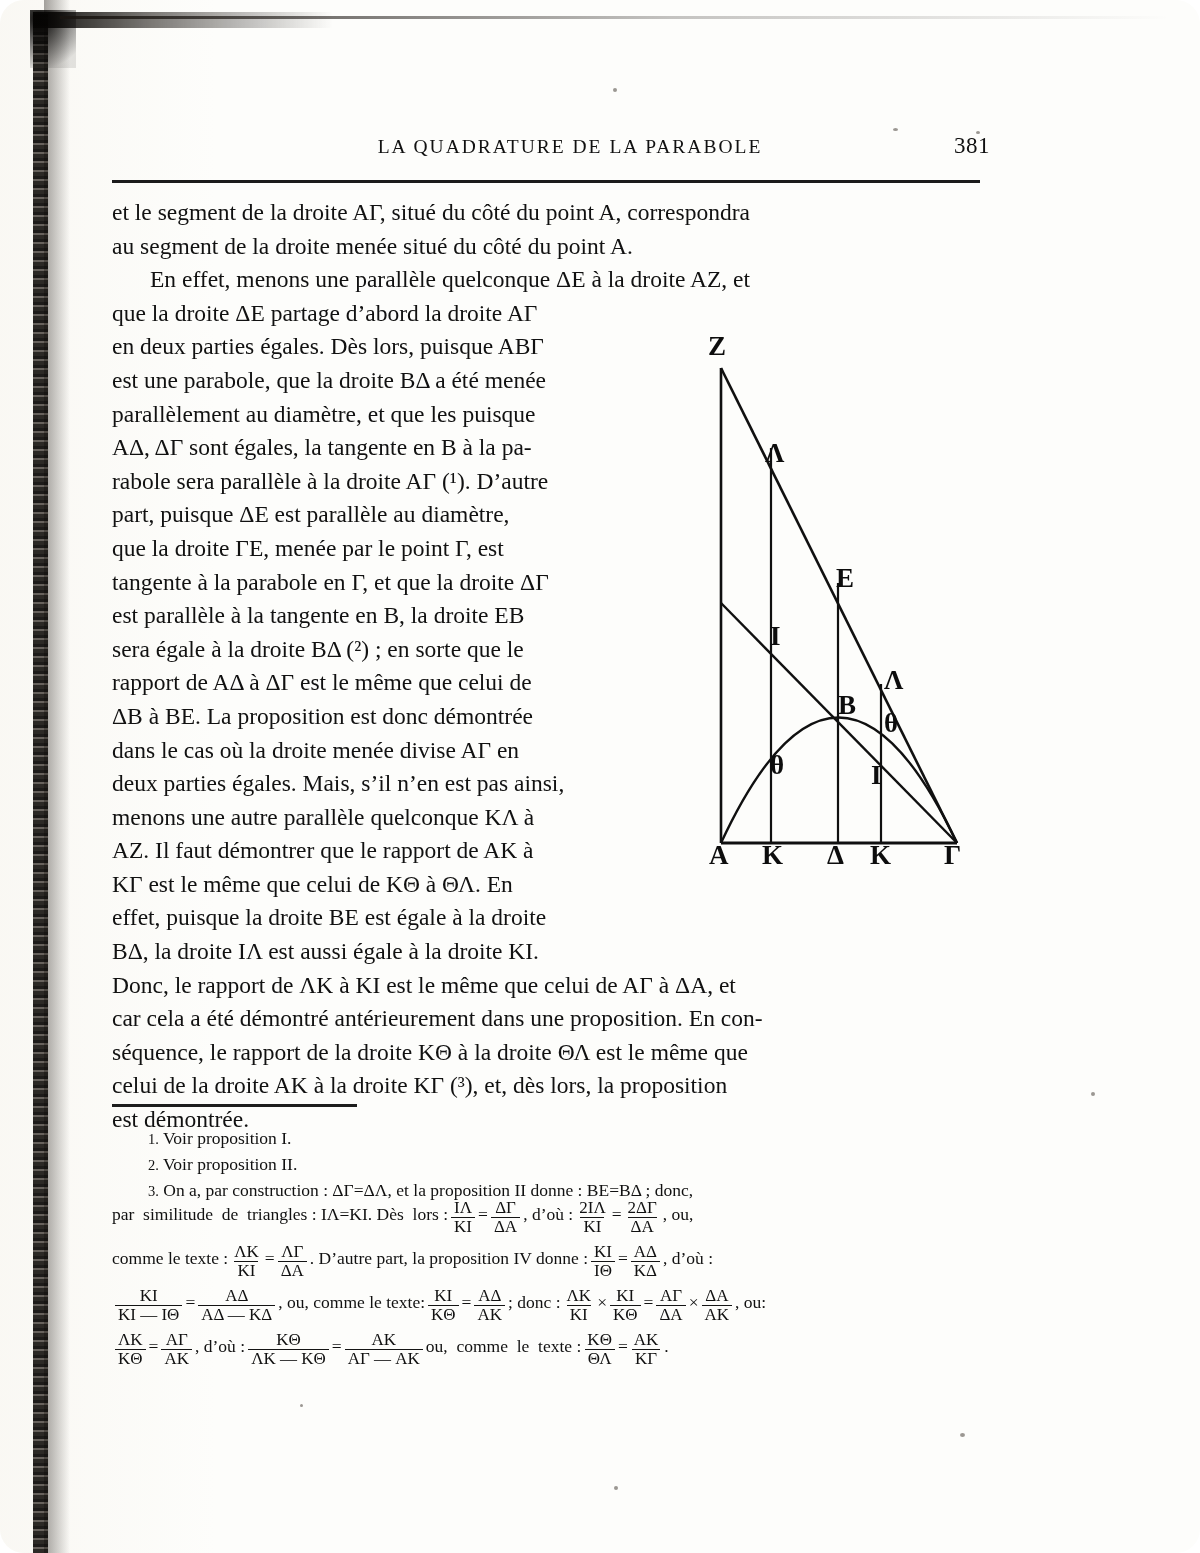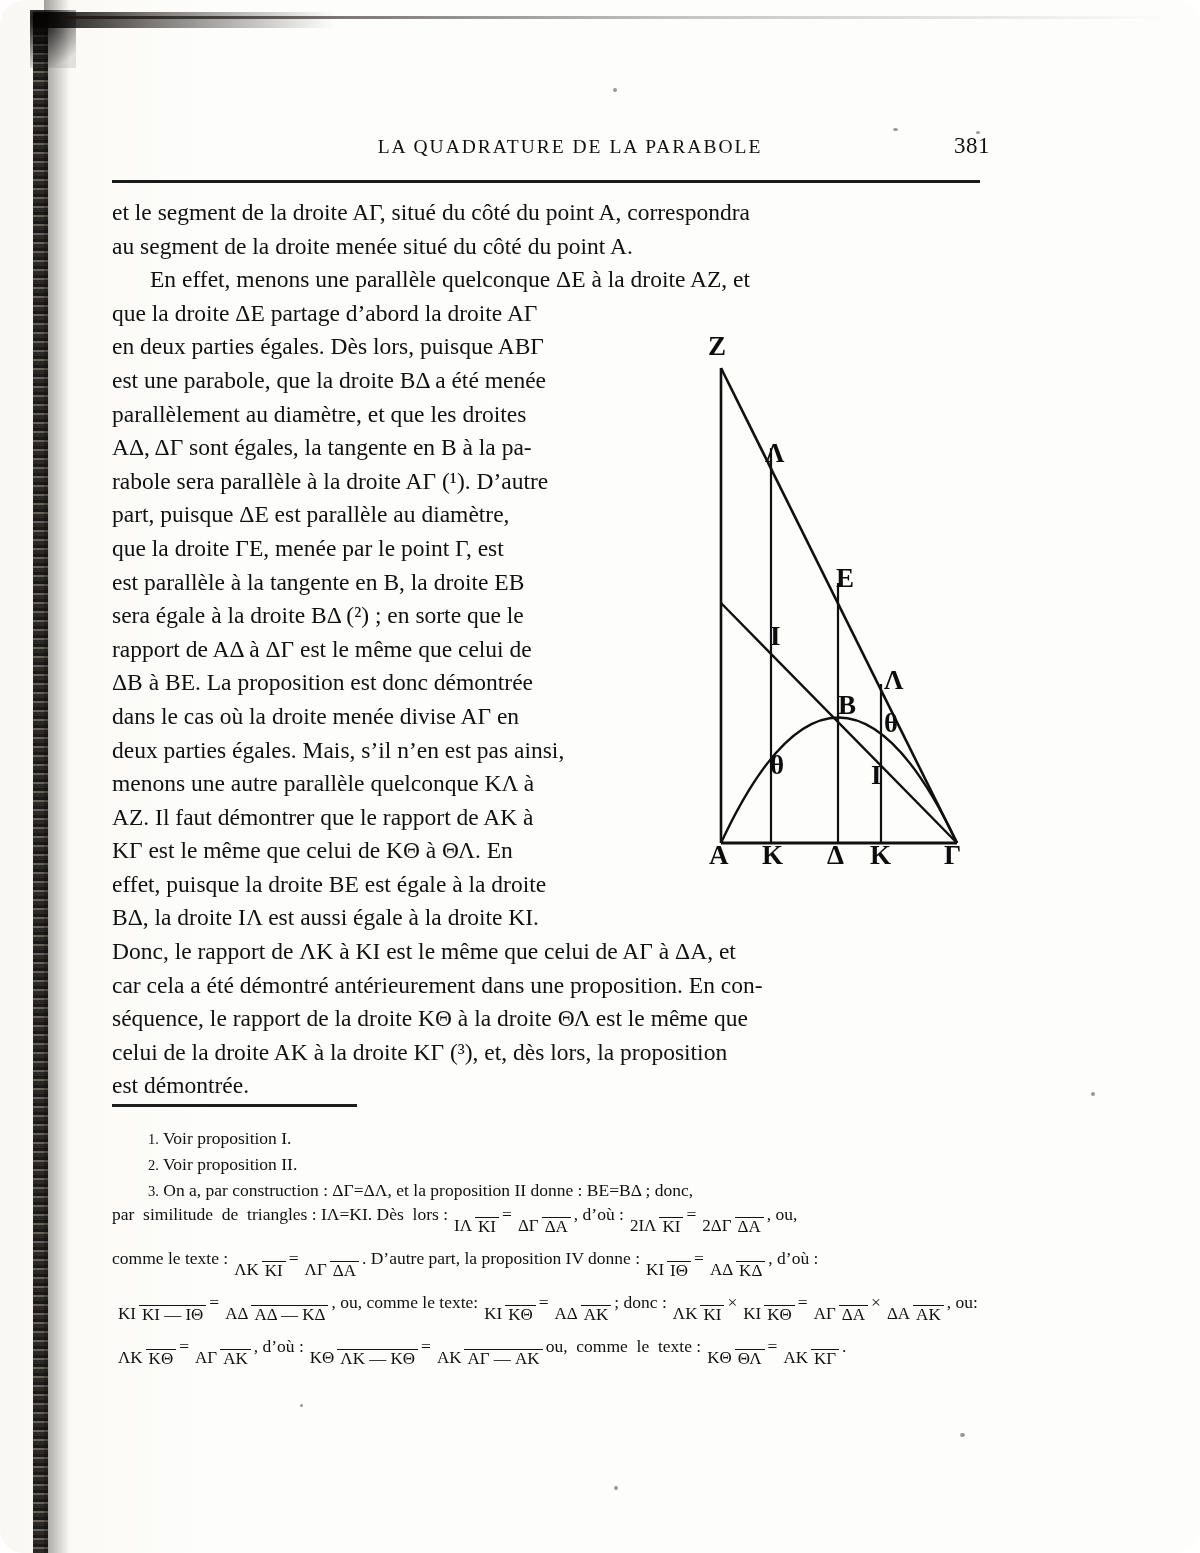--- a/index.html
+++ b/index.html
@@ -150,20 +150,21 @@
     top: 1192px;
     width: 880px;
     font-size: 17.5px;
     line-height: 44px;
   }
   .fnrow { display: flex; align-items: flex-end; flex-wrap: nowrap; white-space: nowrap; }
 
   
   .frac {
     display: inline-flex;
+    flex-direction: column;
     align-items: center;
     vertical-align: middle;
     margin: 0 3px;
     line-height: 1.06;
     font-size: 17px;
   }
   .frac .num { padding: 0 3px; }
   .frac .den { padding: 0 3px; border-top: 1.6px solid #141414; }
   .tx { white-space: pre; }
 
@@ -206,25 +207,26 @@
       <span>et le segment de la droite AΓ, situé du côté du point A, correspondra</span><br>
       <span>au segment de la droite menée situé du côté du point A.</span>
     </p>
     <p class="p-indent">
       <span>En effet, menons une parallèle quelconque ΔE à la droite AZ, et</span>
     </p>
     <div class="narrow" id="narrow-lines">
         <div>que la droite ΔE partage d’abord la droite AΓ</div>
         <div>en deux parties égales. Dès lors, puisque ABΓ</div>
         <div>est une parabole, que la droite BΔ a été menée</div>
-        <div>parallèlement au diamètre, et que les droites</div>
+        <div>parallèlement au diamètre, et que les puisque</div>
         <div>AΔ, ΔΓ sont égales, la tangente en B à la pa-</div>
         <div>rabole sera parallèle à la droite AΓ (¹). D’autre</div>
         <div>part, puisque ΔE est parallèle au diamètre,</div>
         <div>que la droite ΓE, menée par le point Γ, est</div>
+        <div>tangente à la parabole en Γ, et que la droite ΔΓ</div>
         <div>est parallèle à la tangente en B, la droite EB</div>
         <div>sera égale à la droite BΔ (²) ; en sorte que le</div>
         <div>rapport de AΔ à ΔΓ est le même que celui de</div>
         <div>ΔB à BE. La proposition est donc démontrée</div>
         <div>dans le cas où la droite menée divise AΓ en</div>
         <div>deux parties égales. Mais, s’il n’en est pas ainsi,</div>
         <div>menons une autre parallèle quelconque KΛ à</div>
         <div>AZ. Il faut démontrer que le rapport de AK à</div>
         <div>KΓ est le même que celui de KΘ à ΘΛ. En</div>
         <div>effet, puisque la droite BE est égale à la droite</div>

